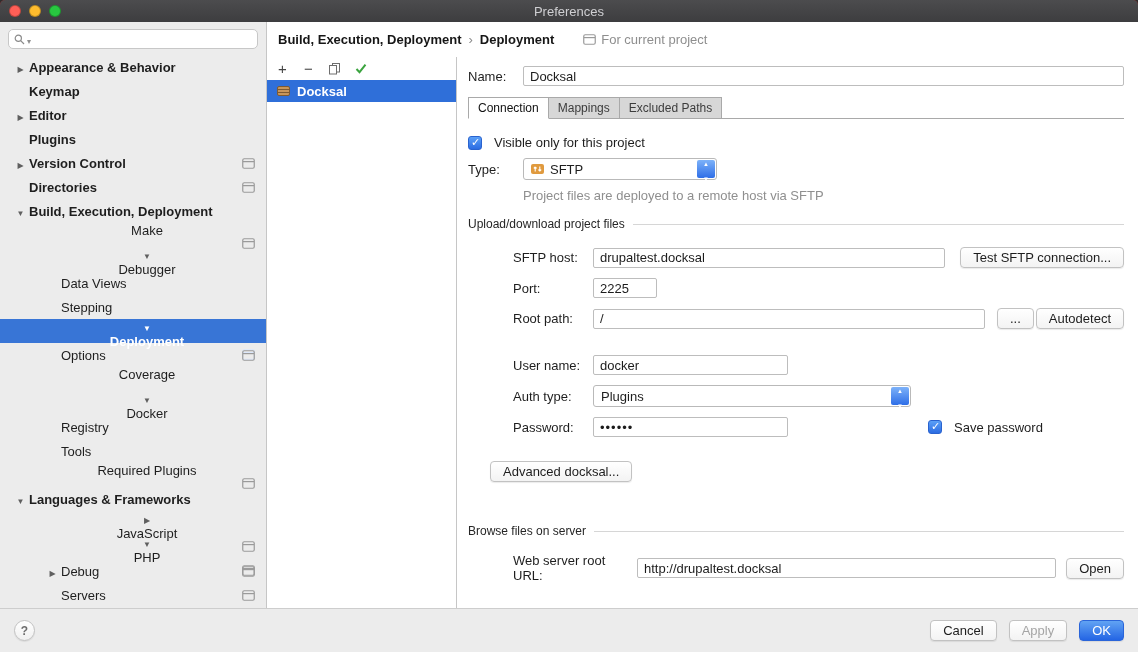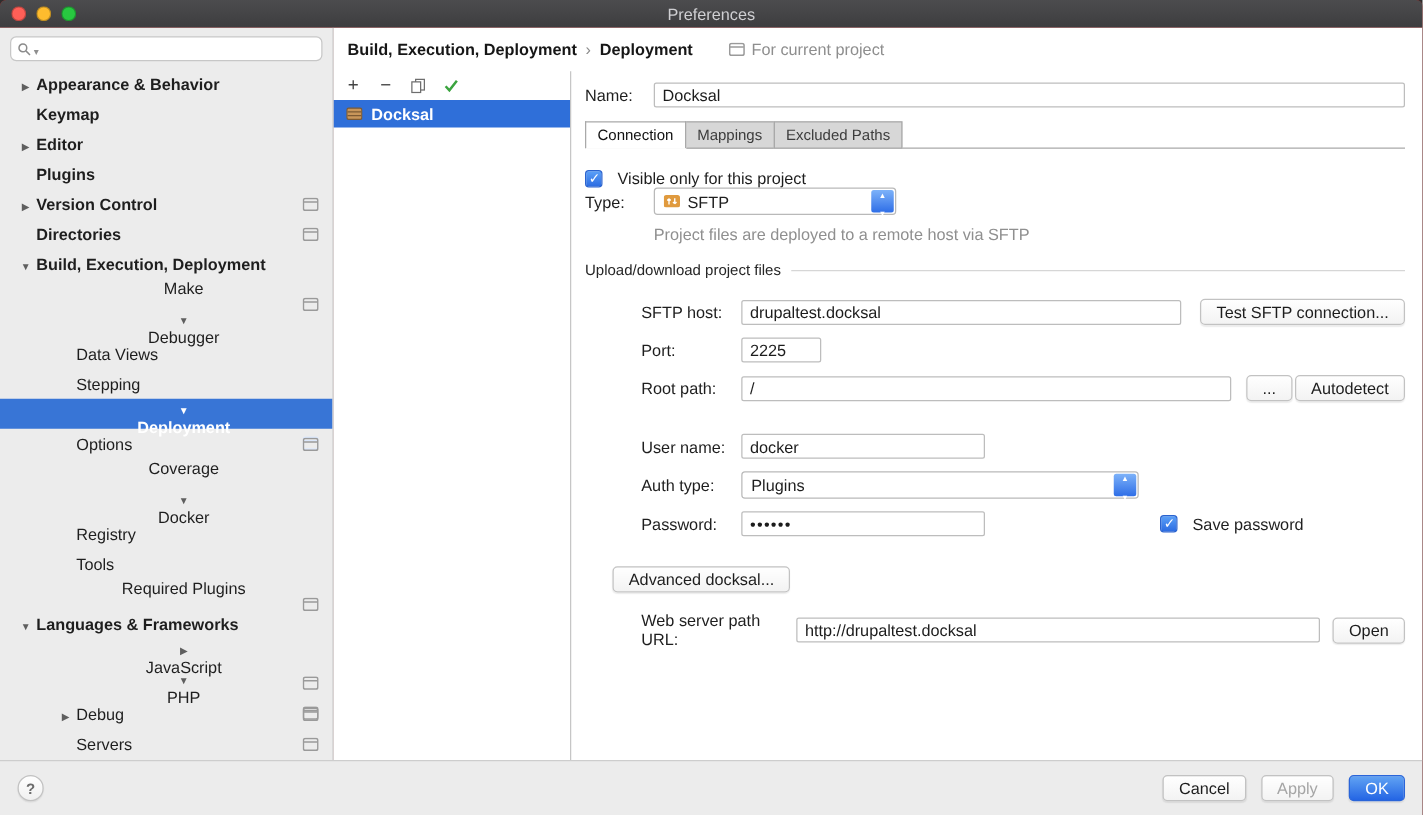--- a/index.html
+++ b/index.html
@@ -65,21 +65,21 @@
   .w352{width:352px;} .w64{width:64px;} .w392{width:392px;} .w195{width:195px;} .w419{width:419px;}
 
   
   .tabwrap { margin-top:11px; position:relative; display:flex; align-items:flex-end; }
   .tabwrap::after { content:""; position:absolute; left:0; right:0; bottom:0; height:1px; background:#a9a9a9; }
   .tab { position:relative; z-index:1; height:22px; display:flex; align-items:center; padding:0 9px; font-size:12px; border:1px solid #a9a9a9; margin-right:-1px; background:#d7d7d7; color:#3c3c3c; }
   .tab.active { background:#fff; border-bottom-color:#fff; z-index:2; color:#101010; }
 
   
   .cbrow { display:flex; align-items:center; gap:12px; }
-  .mt16{margin-top:16px;} .mt12{margin-top:0;} .mt10{margin-top:10px;} .mt26{margin-top:26px;} .mt15{margin-top:15px;}
+  .mt16{margin-top:16px;} .mt12{margin-top:8px;} .mt10{margin-top:10px;} .mt26{margin-top:26px;} .mt15{margin-top:15px;}
   .cb { width:14px; height:14px; flex:none; border-radius:3px; border:1px solid #2a63cf; background:linear-gradient(#5ba0f7,#2c6ce2); color:#fff; position:relative; cursor:default; }
   .cb::after { content:"✓"; position:absolute; left:2px; top:-1px; font-size:11px; font-weight:700; }
 
   
   .popup { height:22px; border:1px solid #b9b9b9; border-radius:3px; background:#fff; display:flex; align-items:center; gap:6px; padding:0 24px 0 7px; position:relative; font-size:13px; cursor:default; }
   .popup.w194{width:194px;} .popup.w318{width:318px;}
   .stepper { position:absolute; right:1px; top:1px; width:18px; height:18px; border-radius:2px; background:linear-gradient(#7db2f9,#2e6ee7); color:#fff; display:flex; flex-direction:column; align-items:center; justify-content:center; }
   .su::before{content:"▲";font-size:6px;line-height:5px;}
   .sd::before{content:"▼";font-size:6px;line-height:5px;}
 
@@ -471,24 +471,28 @@
               <span class="cbrow ml140">
                 <span class="cb"></span>
                 <span>Save password</span>
               </span>
             </div>
 
           </div>
 
           <button class="btn advanced">Advanced docksal...</button>
 
+          <div class="section mt42">
+            <span>Browse files on server</span>
+            <span class="rule"></span>
+          </div>
 
           <div class="inner">
             <div class="frow mt15">
-              <span class="flabel3">Web server path URL:</span>
+              <span class="flabel3">Web server root URL:</span>
               <input class="field w419" value="http://drupaltest.docksal" style="">
               <button class="btn mla">Open</button>
             </div>
           </div>
 
         </div>
       </div>
     </div>
   </div>
 

